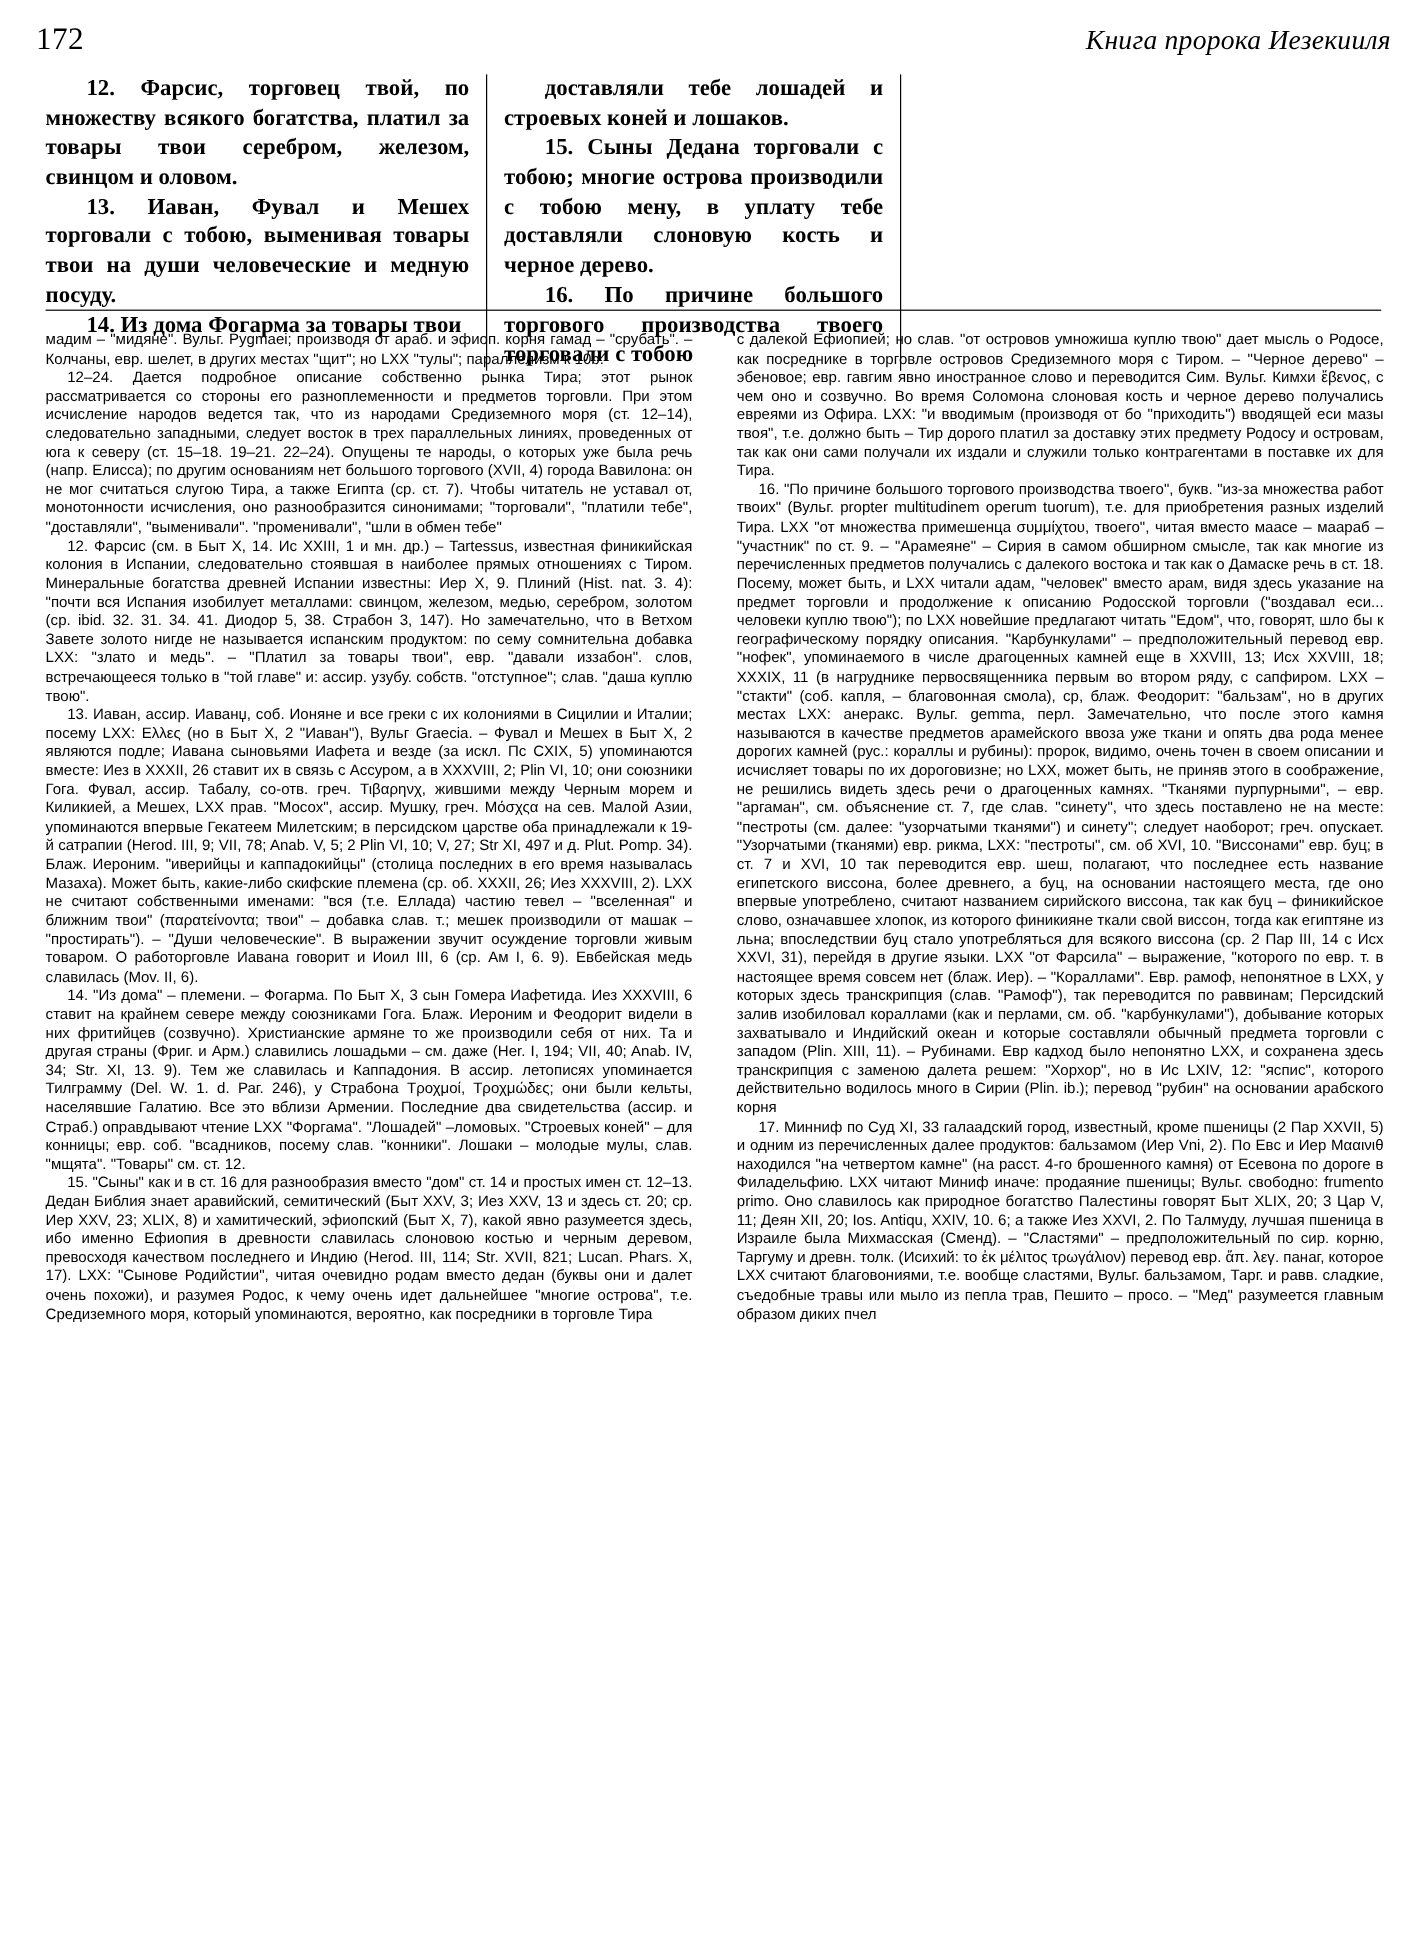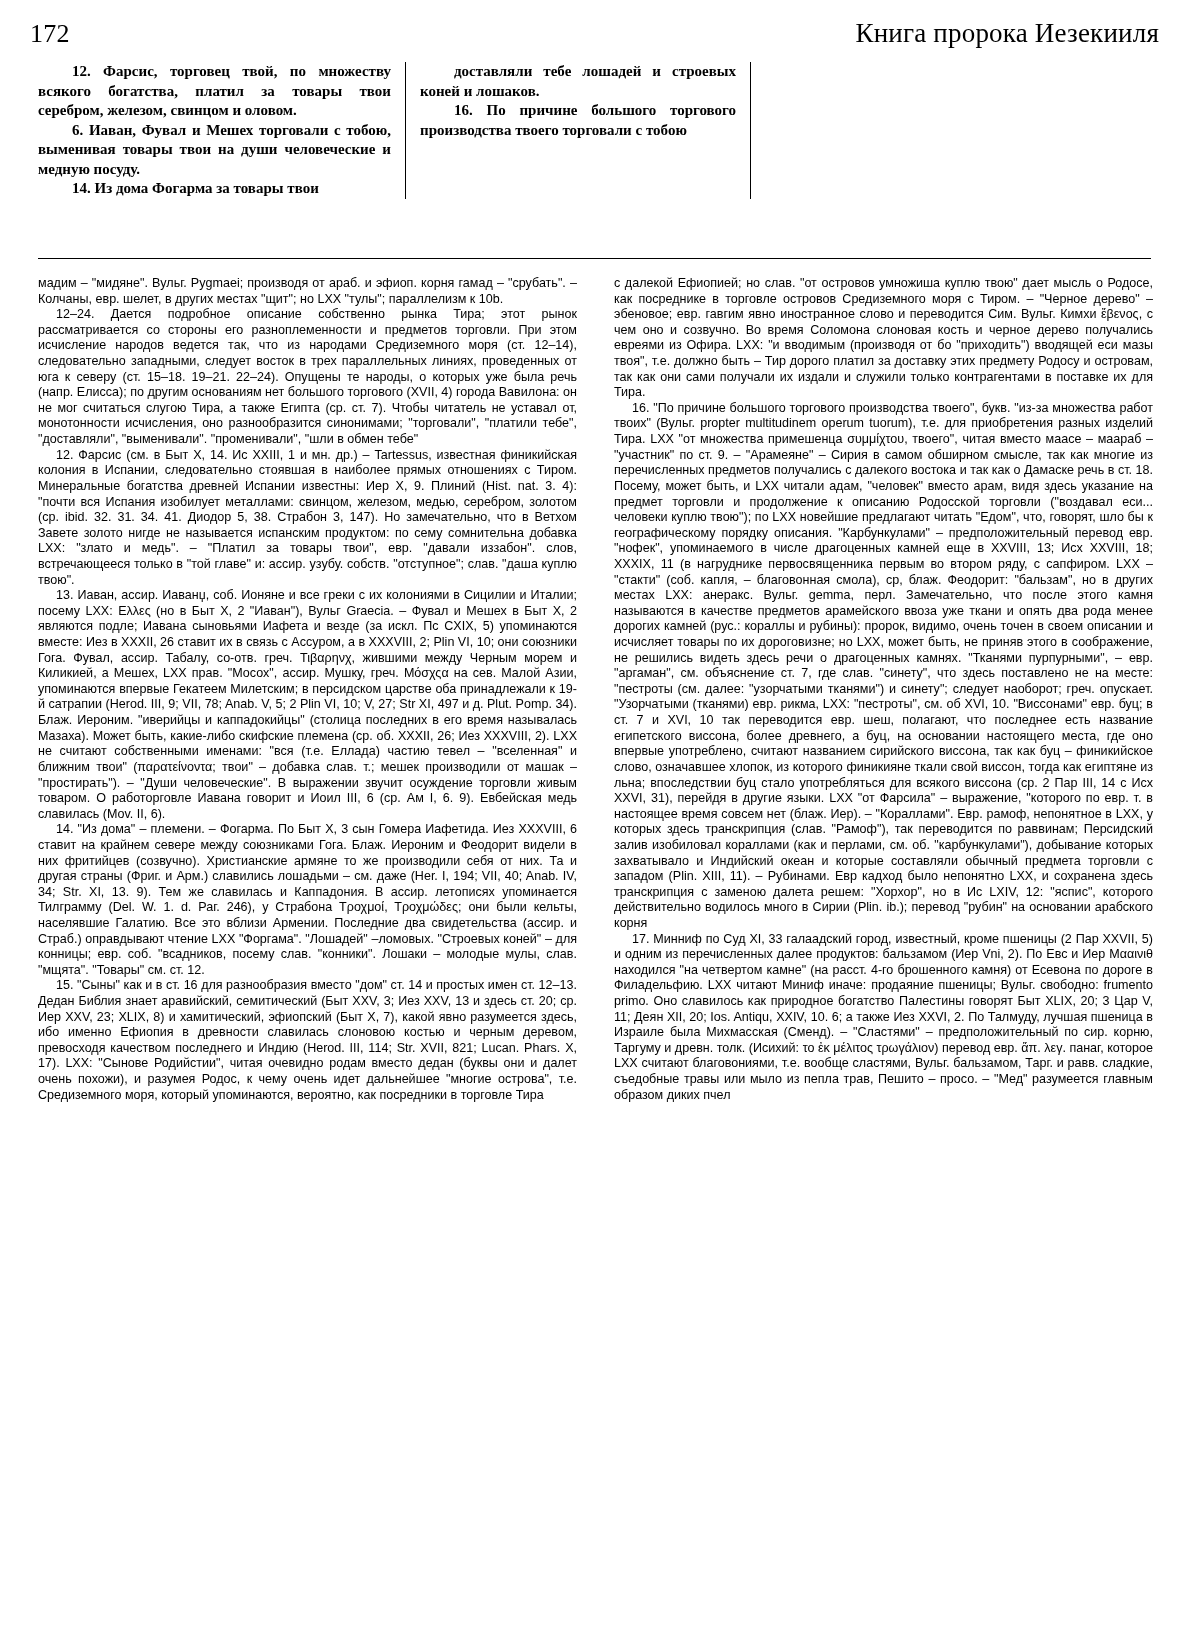--- a/index.html
+++ b/index.html
@@ -33,36 +33,37 @@
     align-items: baseline;
     justify-content: space-between;
   }
   .runhead .folio {
     font-family: "Liberation Serif", serif;
     font-size: 26px;
     letter-spacing: 0.3px;
   }
   .runhead .booktitle {
     font-family: "Liberation Serif", serif;
-    font-size: 27px;
+    font-style: italic;
+    font-size: 23px;
     letter-spacing: 0.2px;
   }
 
   
   .scripture {
     position: absolute;
     left: 38px;
     top: 62px;
     width: 1115px;
     display: flex;
   }
   .scripture .col {
     font-family: "Liberation Serif", serif;
     font-weight: bold;
-    font-size: 15px;
+    font-size: 19px;
     line-height: 1.30;
     text-align: justify;
     text-justify: inter-word;
     hyphens: manual;
     box-sizing: border-box;
   }
   .scripture .col.c1 { width: 367px; padding-right: 14px; }
   .scripture .col.c2 {
     width: 346px;
     padding-left: 14px;
@@ -114,25 +115,26 @@
 <div class="page">
 
   <div class="runhead">
     <div class="folio">172</div>
     <div class="booktitle">Книга пророка Иезекииля</div>
   </div>
 
   <div class="scripture">
     <div class="col c1">
       <p>12. Фарсис, торговец твой, по множеству всякого богатства, платил за товары твои серебром, железом, свинцом и оловом.</p>
-      <p>6. Иаван, Фувал и Мешех торговали с тобою, выменивая товары твои на души человеческие и медную посуду.</p>
+      <p>13. Иаван, Фувал и Мешех торговали с тобою, выменивая товары твои на души человеческие и медную посуду.</p>
       <p>14. Из дома Фогарма за товары твои</p>
     </div>
     <div class="col c2">
       <p class="noind">доставляли тебе лошадей и строевых коней и лошаков.</p>
+      <p>15. Сыны Дедана торговали с тобою; многие острова производили с тобою мену, в уплату тебе доставляли слоновую кость и черное дерево.</p>
       <p>16. По причине большого торгового производства твоего торговали с тобою</p>
     </div>
     <div class="col c3">
     </div>
   </div>
 
   <div class="divider"></div>
 
   <div class="commentary">
     <div class="ccol">

